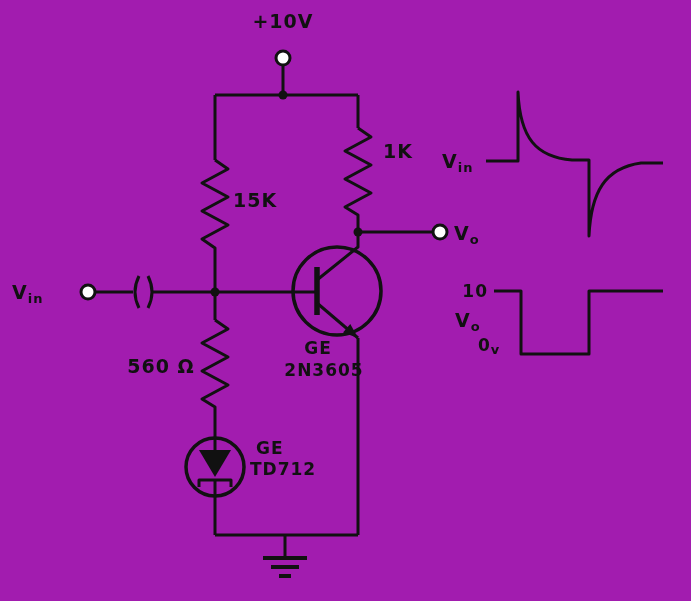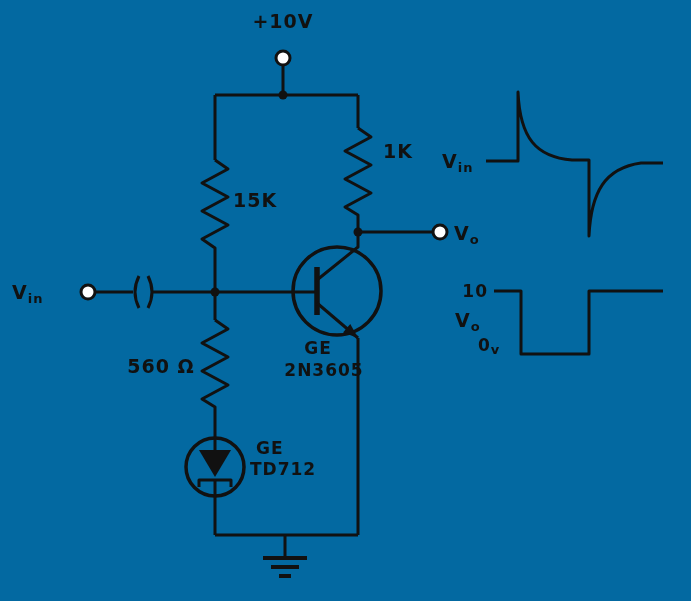--- a/index.html
+++ b/index.html
@@ -1,16 +1,16 @@
 <!DOCTYPE html>
 <html><head>
 <meta charset="utf-8">
 <style>
   html,body{margin:0;padding:0;background:#ffffff;}
-  .stage{position:relative;width:691px;height:601px;background:#0369a1;overflow:hidden;
+  .stage{position:relative;width:691px;height:601px;background:#a21caf;overflow:hidden;
          font-family:"DejaVu Sans", sans-serif;}
   svg{display:block;}
   .wire{stroke:#111;stroke-width:3;fill:none;stroke-linejoin:round;stroke-linecap:butt;}
   .thick{stroke:#111;stroke-width:3.5;fill:none;}
   .bar{stroke:#111;stroke-width:5.5;fill:none;stroke-linecap:butt;}
   .gnd{stroke:#111;stroke-width:4;fill:none;stroke-linecap:butt;}
   .terminal{stroke:#111;stroke-width:3;fill:#ffffff;}
   .dot{fill:#111;stroke:none;}
   .solid{fill:#111;stroke:none;}
   .lbl{fill:#111;font-weight:bold;font-size:19px;letter-spacing:1px;}

